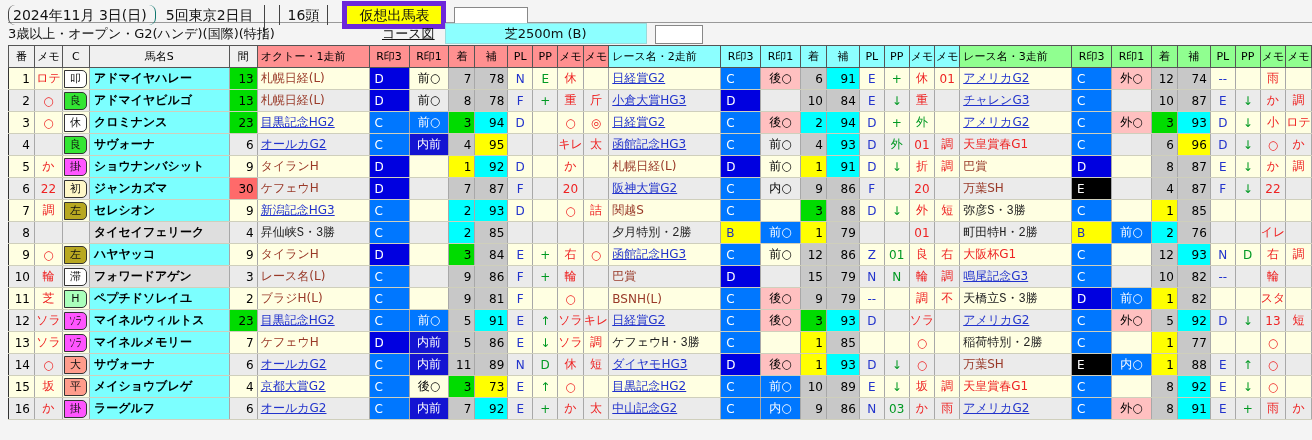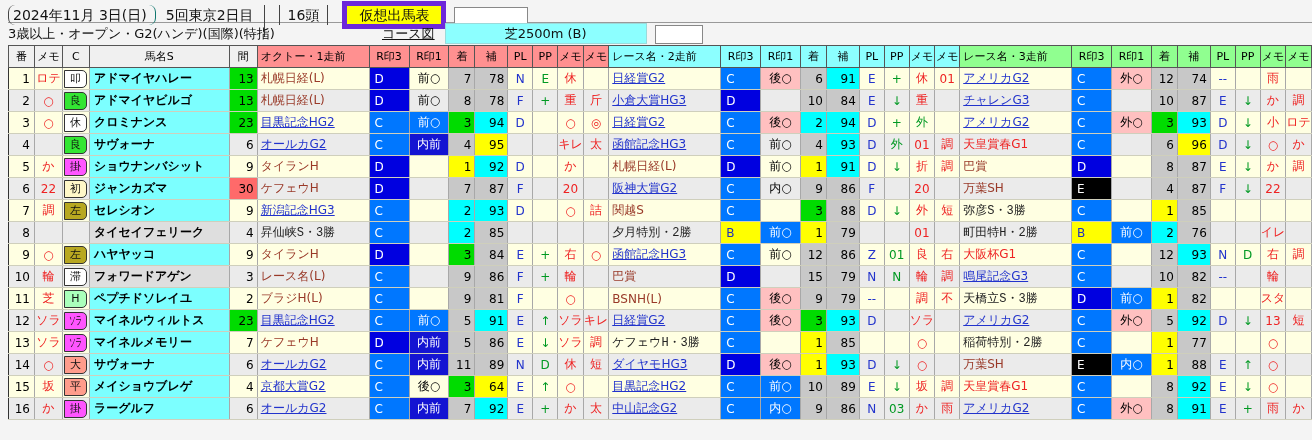--- a/index.html
+++ b/index.html
@@ -611,21 +611,21 @@
       <tr>
         <td class="num">15</td>
         <td class="memo">坂</td>
         <td class=""><span class="tag" style="background: rgb(255, 156, 140);">平</span></td>
         <td class="name nc">メイショウブレゲ</td>
         <td class="gap ">4</td>
         <td class="race k-g">京都大賞G2</td>
         <td class="r3 rc">C</td>
         <td class="r1 ">後○</td>
         <td class="fin bg-g">3</td>
-        <td class="ho bg-y">64</td>
+        <td class="ho bg-y">73</td>
         <td class="pl">E</td>
         <td class="pp">↑</td>
         <td class="m">○</td>
         <td class="m"></td>
         <td class="race k-g">目黒記念HG2</td>
         <td class="r3 rc">C</td>
         <td class="r1 bu">前○</td>
         <td class="fin bg-gr">10</td>
         <td class="ho bg-gr">89</td>
         <td class="pl">E</td>

